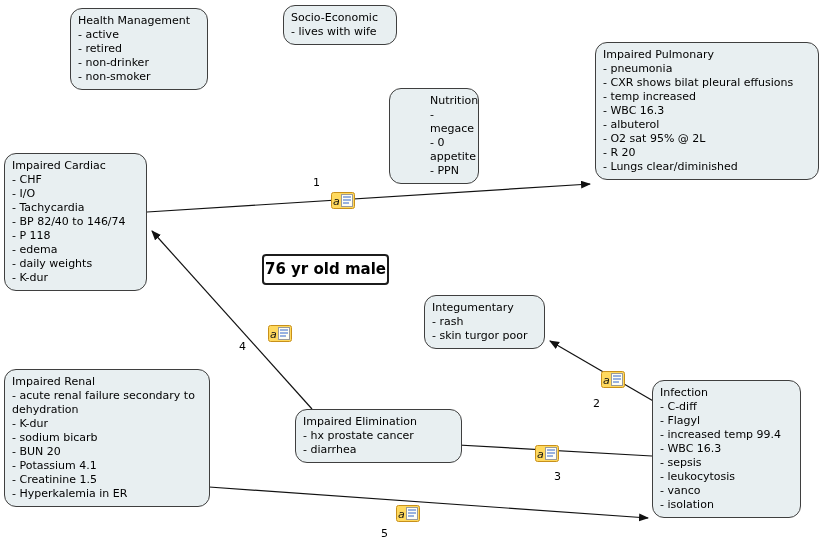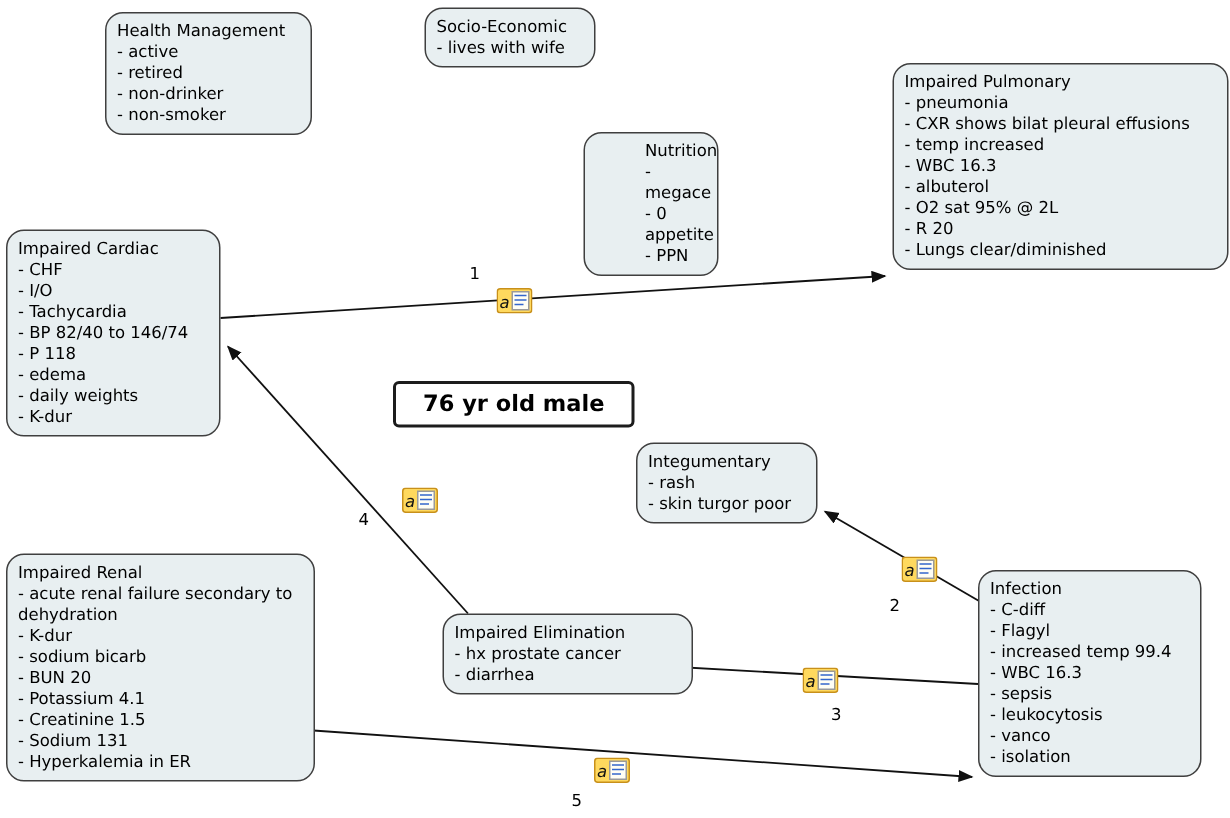--- a/index.html
+++ b/index.html
@@ -26,21 +26,21 @@
   .node-item {}
 
   .center-node {
     position: absolute;
     background: #ffffff;
     border: 2px solid #1c1c1c;
     border-radius: 4px;
     font-weight: bold;
     font-size: 15px;
     line-height: 17px;
-    padding: 5px 18px;
+    padding: 5px 1px;
     color: #000;
     white-space: nowrap;
   }
 
   .link-label {
     position: absolute;
     font-size: 11px;
     color: #000;
     background: transparent;
   }
@@ -139,21 +139,20 @@
 
   <div class="node" style="left:4px; top:369px; width:206px;">
     <div class="node-title">Impaired Renal</div>
     <div class="node-items">
         <div class="node-item">- acute renal failure secondary to dehydration</div>
         <div class="node-item">- K-dur</div>
         <div class="node-item">- sodium bicarb</div>
         <div class="node-item">- BUN 20</div>
         <div class="node-item">- Potassium 4.1</div>
         <div class="node-item">- Creatinine 1.5</div>
-        <div class="node-item">- Sodium 131</div>
         <div class="node-item">- Hyperkalemia in ER</div>
       </div>
   </div>
 
   <div class="node" style="left:295px; top:409px; width:167px;">
     <div class="node-title">Impaired Elimination</div>
     <div class="node-items">
         <div class="node-item">- hx prostate cancer</div>
         <div class="node-item">- diarrhea</div>
       </div>

